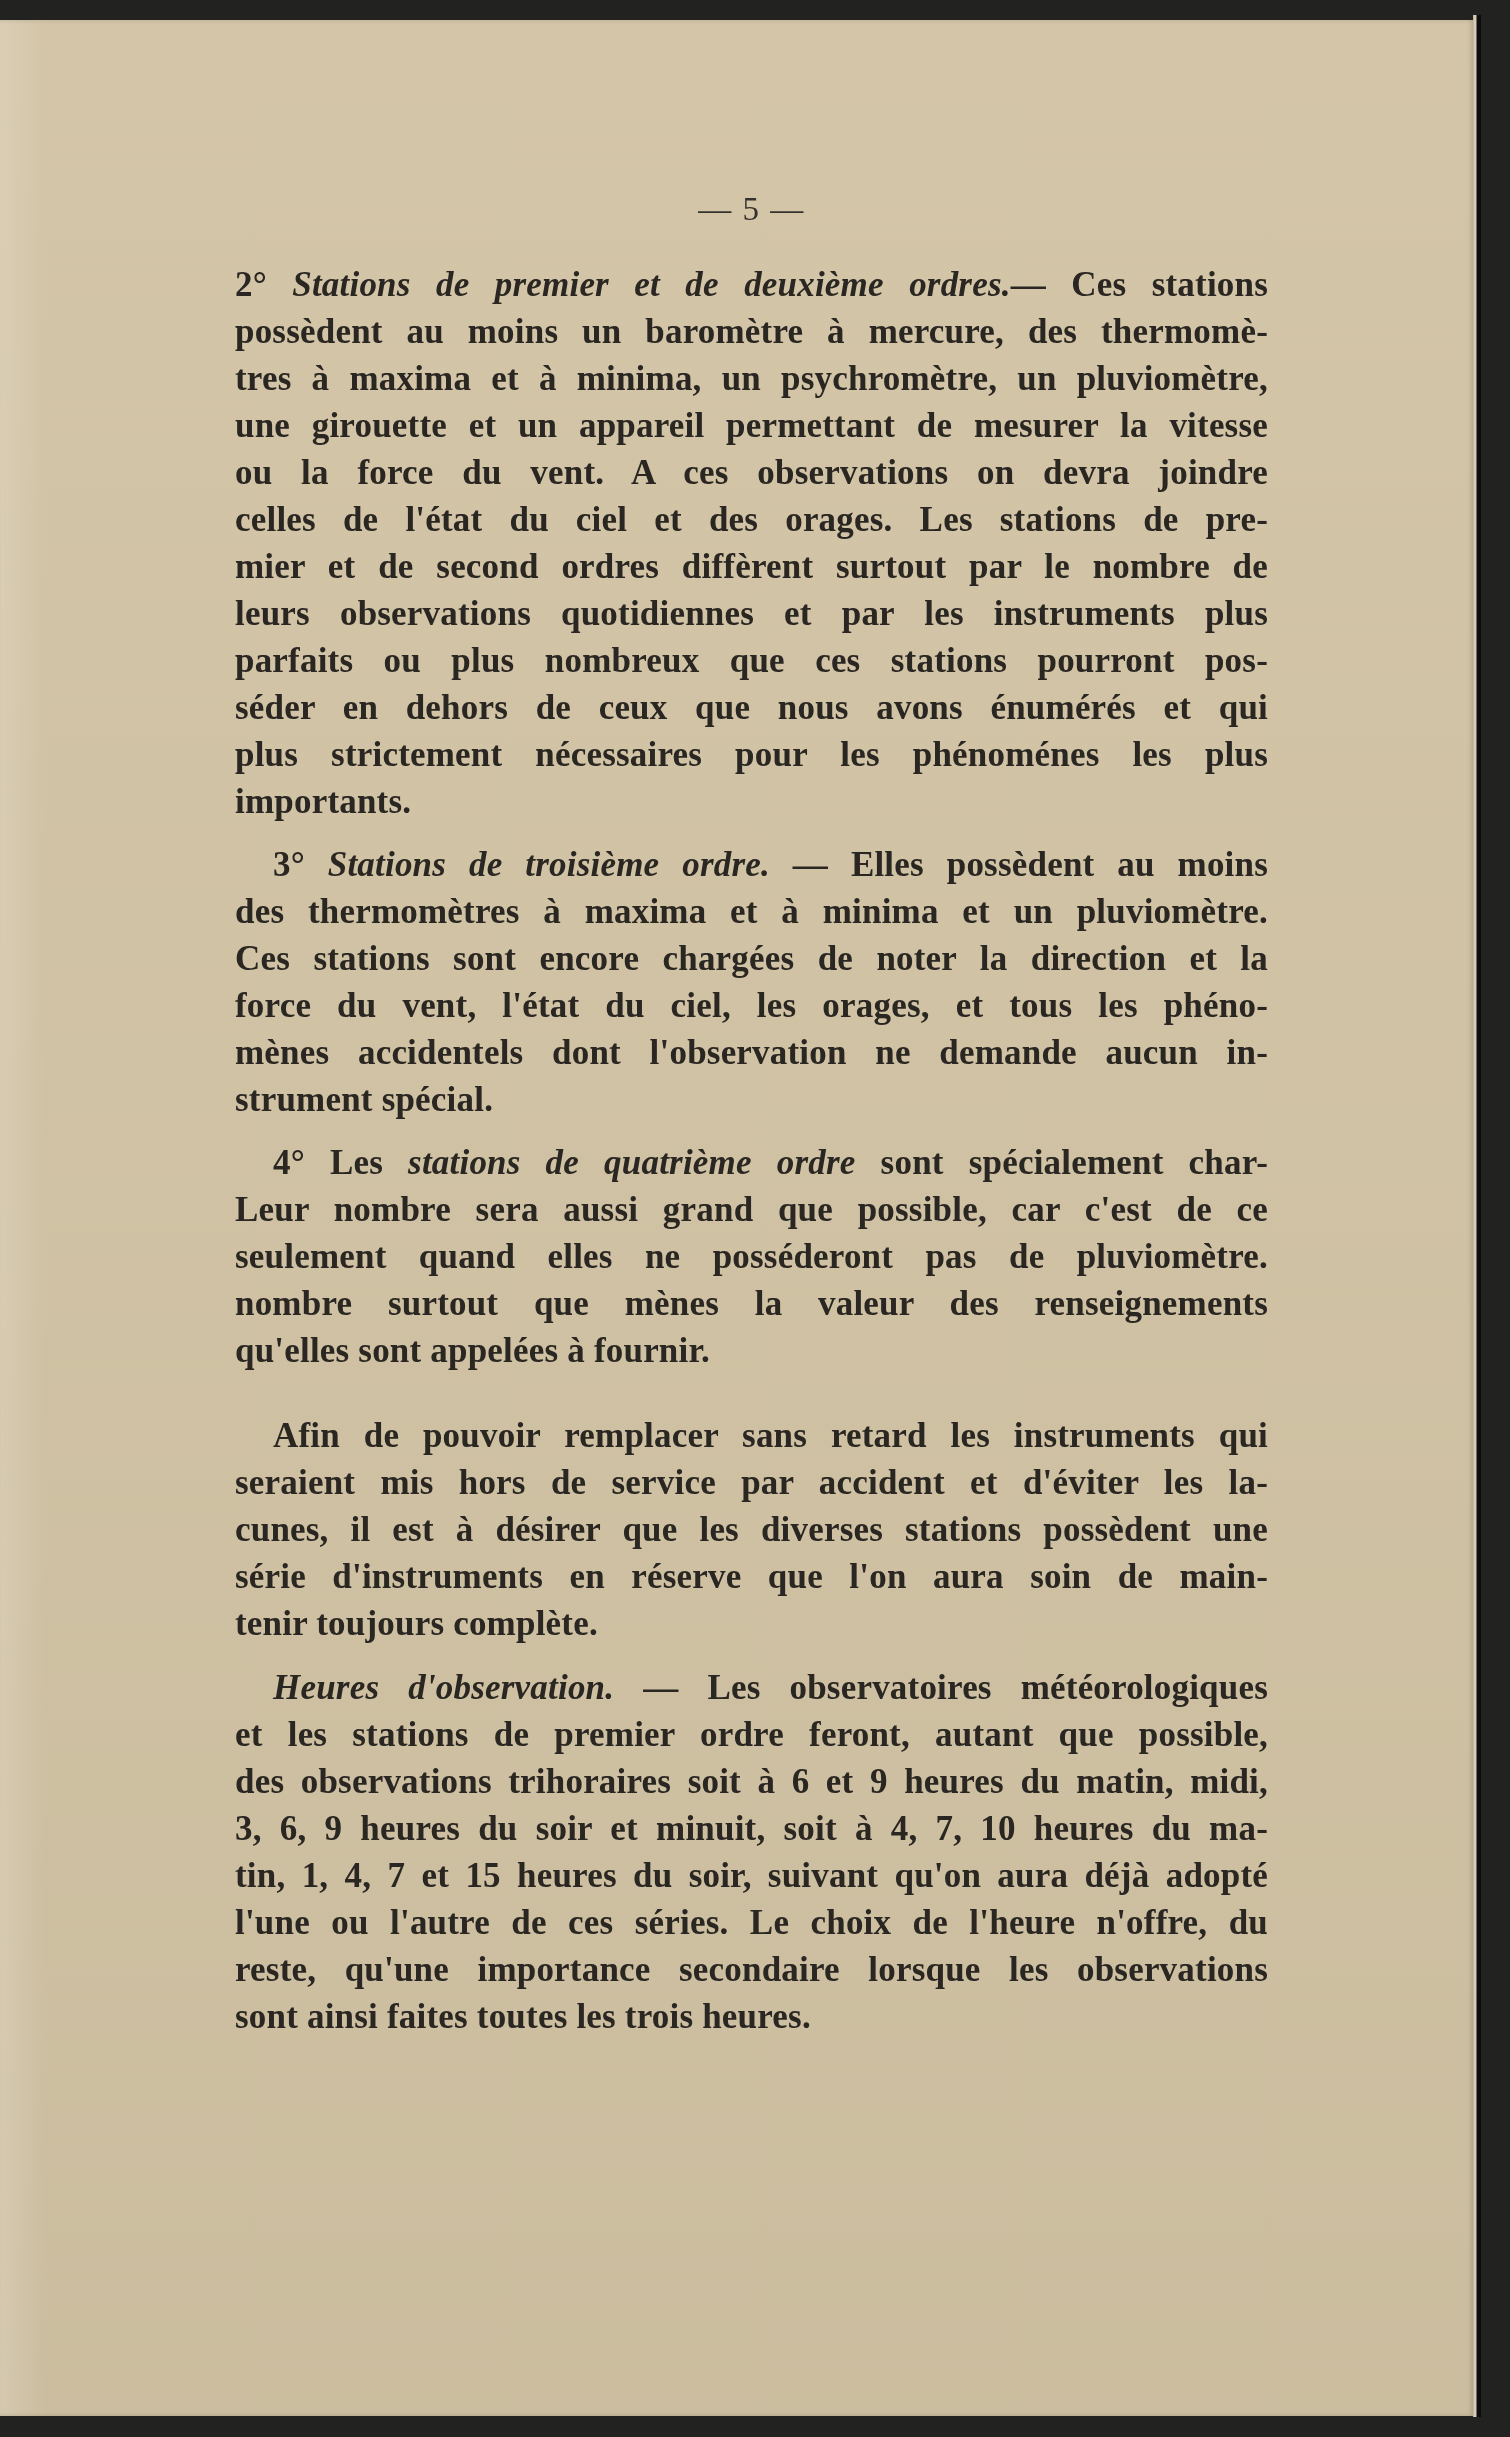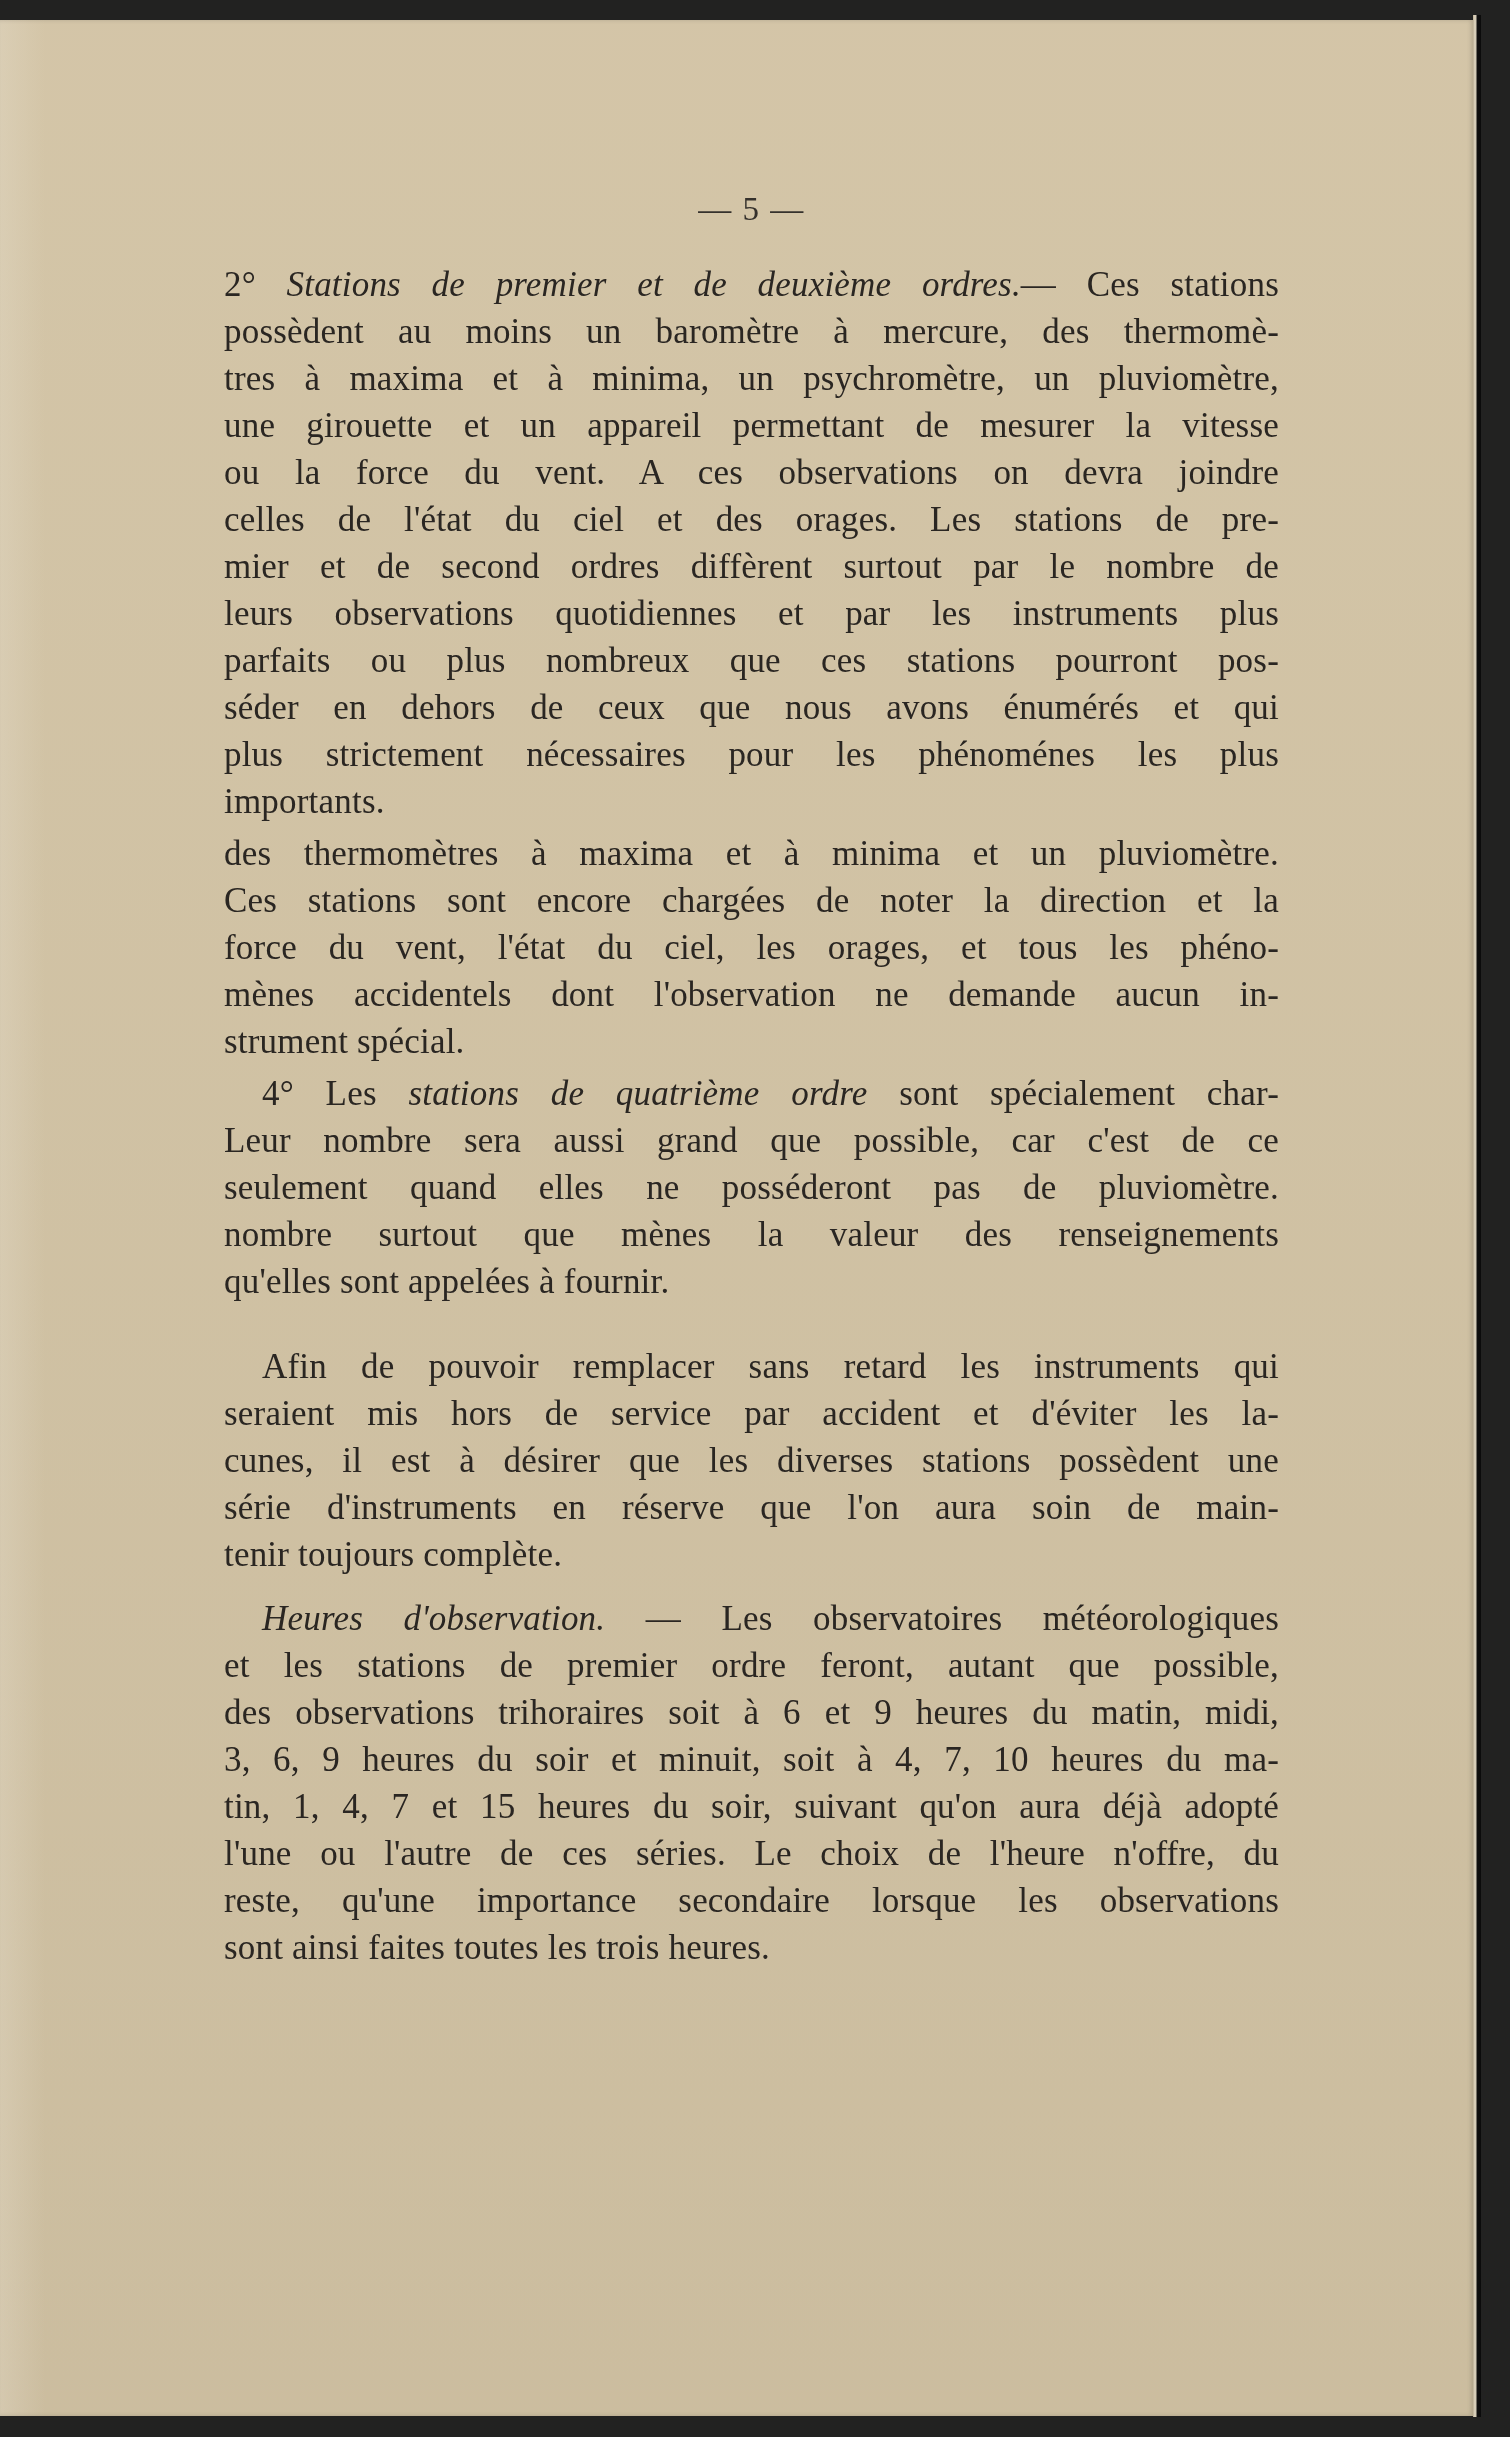--- a/index.html
+++ b/index.html
@@ -53,23 +53,24 @@
   }
   .folio {
     text-align: center;
     font-size: 33px;
     line-height: 45px;
     margin-bottom: 29px;
     letter-spacing: 1.5px;
     color: #35312c;
   }
   .para {
-    margin: 5px;
+    margin: 16px;
     text-indent: 83px;
     hyphens: none;
+    font-weight: bold;
   }
   .para .it {
     font-style: italic;
   }
   .para.gap-before {
     margin-top: 38px;
   }
   .para.small-gap {
     margin-top: 16.6px;
   }
@@ -102,20 +103,21 @@
     <span class="line">celles de l'état du ciel et des orages. Les stations de pre-</span>
     <span class="line">mier et de second ordres diffèrent surtout par le nombre de</span>
     <span class="line">leurs observations quotidiennes et par les instruments plus</span>
     <span class="line">parfaits ou plus nombreux que ces stations pourront pos-</span>
     <span class="line">séder en dehors de ceux que nous avons énumérés et qui</span>
     <span class="line">plus strictement nécessaires pour les phénoménes les plus</span>
     <span class="line last">importants.</span>
   </div>
 
   <div class="para" style="text-indent:0">
+    <span class="line" style="padding-left:38px"><span>3° </span><span class="it" style="font-style:italic">Stations de troisième ordre.</span><span> — Elles possèdent au moins</span></span>
     <span class="line">des thermomètres à maxima et à minima et un pluviomètre.</span>
     <span class="line">Ces stations sont encore chargées de noter la direction et la</span>
     <span class="line">force du vent, l'état du ciel, les orages, et tous les phéno-</span>
     <span class="line">mènes accidentels dont l'observation ne demande aucun in-</span>
     <span class="line last">strument spécial.</span>
   </div>
 
   <div class="para" style="text-indent:0">
     <span class="line" style="padding-left:38px"><span>4° Les </span><span class="it" style="font-style:italic">stations de quatrième ordre</span><span> sont spécialement char-</span></span>
     <span class="line">Leur nombre sera aussi grand que possible, car c'est de ce</span>

